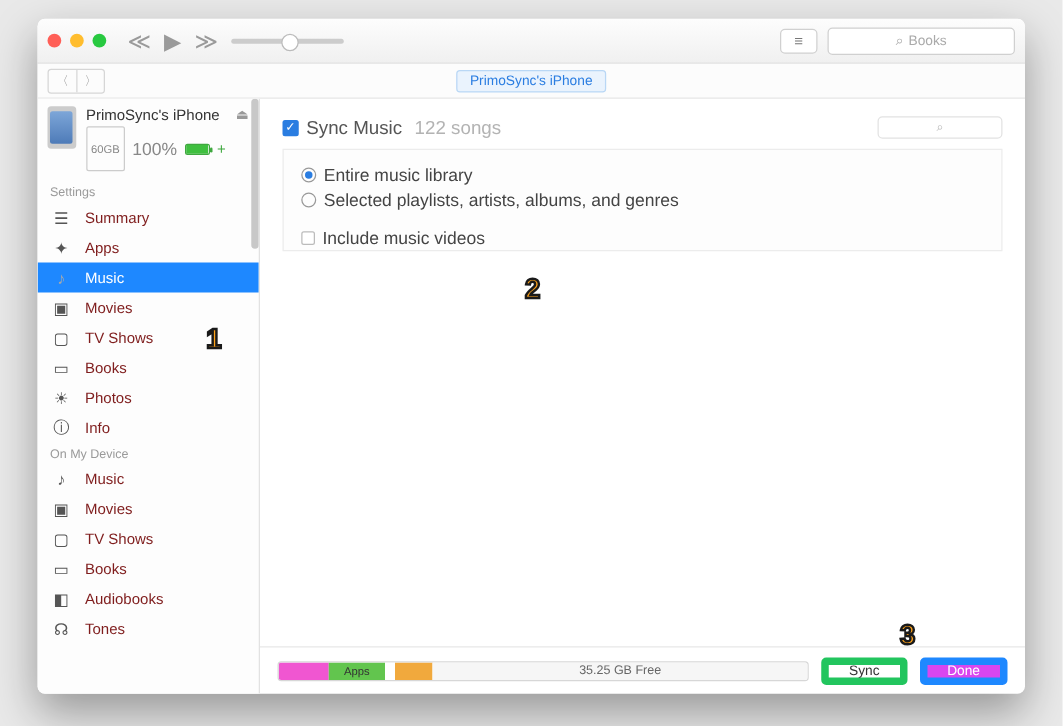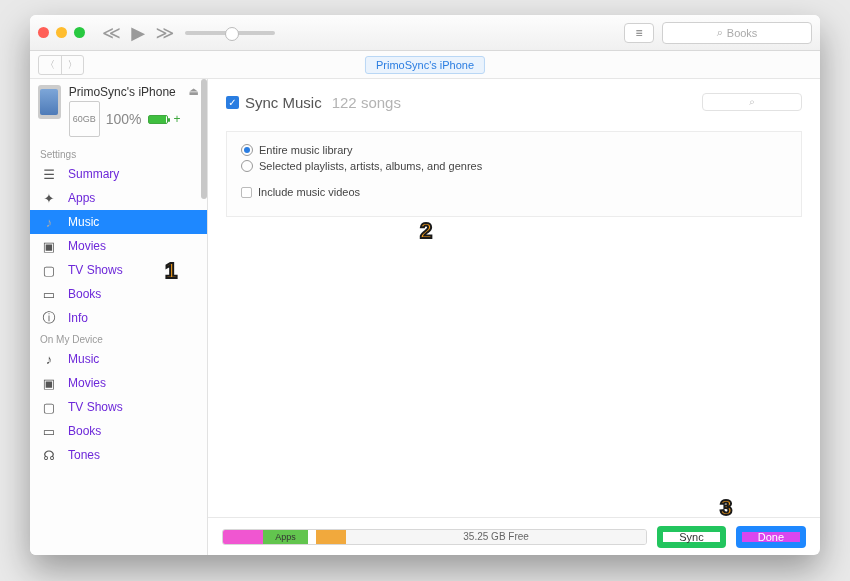--- a/index.html
+++ b/index.html
@@ -29,32 +29,32 @@
   .mini-screen{width:18px;height:26px;background:linear-gradient(#7da6d8,#4e7bb8);border-radius:2px;}
   .dev-lines{flex:1;}
   .dev-lines .nm{font-size:12px; color:#333;}
   .dev-row2{display:flex; align-items:center; gap:6px; margin-top:2px;}
   .cap{font-size:9px; color:#888; border:1px solid #ccc; padding:12px 3px; border-radius:2px;}
   .batt{font-size:14px; color:#888;}
   .batt-icon{display:inline-block; width:20px; height:9px; border:1px solid #3fa83f; border-radius:2px; position:relative; background:linear-gradient(to right,#3fbf3f 95%,#fff 0);}
   .batt-icon::after{content:"";position:absolute;right:-3px;top:2px;width:2px;height:4px;background:#3fa83f;border-radius:1px;}
   .eject{color:#999; font-size:11px;}
   .section-h { font-size:10px; color:#9a9a9a; padding:4px 10px 2px; }
-  .side-item { display:flex; align-items:center; gap:10px; padding:4px 10px; font-size:12px; color:#6d28d9; cursor:default; }
+  .side-item { display:flex; align-items:center; gap:10px; padding:4px 10px; font-size:12px; color:#7f1d1d; cursor:default; }
   .side-item.active { background:#1e88ff; color:#fff; }
   .side-item.active .sicon{filter:brightness(2);}
   .sicon{width:18px; height:16px; display:flex; align-items:center; justify-content:center; color:#555; font-size:13px;}
   .content { flex:1; display:flex; flex-direction:column; position:relative; }
   .content-inner{flex:1; padding:14px 18px 0 18px;}
   .sync-row{display:flex; align-items:center; gap:6px;}
   .chk{width:13px;height:13px;background:#2a7de1;border-radius:2px;display:flex;align-items:center;justify-content:center;color:#fff;font-size:10px;}
   .sync-title{font-size:15px; color:#555;}
   .song-count{color:#b3b3b3; font-size:15px; margin-left:4px;}
   .mini-search { margin-left:auto; width:100px; height:18px; border:1px solid #e2e2e2; border-radius:4px; display:flex; align-items:center; justify-content:center; color:#bbb; font-size:10px; }
-  .panel{margin-top:20px; border:1px solid #ececec; background:#fdfdfd; padding:10px 14px 16px; font-size:11px; color:#444;}
+  .panel{margin-top:8px; border:1px solid #ececec; background:#fdfdfd; padding:10px 14px 0; font-size:14px; color:#444;}
   .radio-row, .check-row{display:flex; align-items:center; gap:6px; padding:2px 0;}
   .radio{width:12px;height:12px;border:1px solid #999;border-radius:50%;display:flex;align-items:center;justify-content:center;}
   .radio.sel::after{content:"";width:6px;height:6px;background:#2a7de1;border-radius:50%;}
   .chkbox{width:11px;height:11px;border:1px solid #bbb;border-radius:2px;background:#fff;}
   .indent{margin-top:8px; padding-top:2px;}
   .bottom-bar{height:38px; border-top:1px solid #e8e8e8; display:flex; align-items:center; gap:10px; padding:0 14px;}
   .capacity{flex:1; height:16px; border:1px solid #d7d7d7; border-radius:3px; overflow:hidden; display:flex; font-size:9px; color:#555; align-items:stretch;}
   .seg{height:100%;}
   .seg.a{background:#f056d1;width:40px;} .seg.b{background:#62c54e;width:45px;display:flex;align-items:center;justify-content:center;font-size:9px;color:#333;} .seg.c{background:#fff;width:8px;} .seg.d{background:#f1a93d;width:30px;} .seg.free{flex:1;background:#f6f6f6;display:flex;align-items:center;justify-content:center;font-size:10px;color:#666;}
   .btn{height:22px; padding:0 16px; font-size:11px; border-radius:4px; border:6px solid #22c55e; background:#fff; color:#333; display:flex; align-items:center;}
@@ -145,20 +145,24 @@
         </div>
       <div class="side-item">
           <span class="sicon i-tv"></span>
           <span>TV Shows</span>
         </div>
       <div class="side-item">
           <span class="sicon i-books"></span>
           <span>Books</span>
         </div>
       <div class="side-item">
+          <span class="sicon i-photos"></span>
+          <span>Photos</span>
+        </div>
+      <div class="side-item">
           <span class="sicon i-info"></span>
           <span>Info</span>
         </div>
 
       <div class="section-h">On My Device</div>
 
       <div class="side-item">
           <span class="sicon i-music"></span>
           <span>Music</span>
         </div>
@@ -166,20 +170,24 @@
           <span class="sicon i-movies"></span>
           <span>Movies</span>
         </div>
       <div class="side-item">
           <span class="sicon i-tv"></span>
           <span>TV Shows</span>
         </div>
       <div class="side-item">
           <span class="sicon i-books"></span>
           <span>Books</span>
+        </div>
+      <div class="side-item">
+          <span class="sicon i-audiob"></span>
+          <span>Audiobooks</span>
         </div>
       <div class="side-item">
           <span class="sicon i-tones"></span>
           <span>Tones</span>
         </div>
     </div>
 
     <div class="content">
       <div class="content-inner">
         <div class="sync-row">

